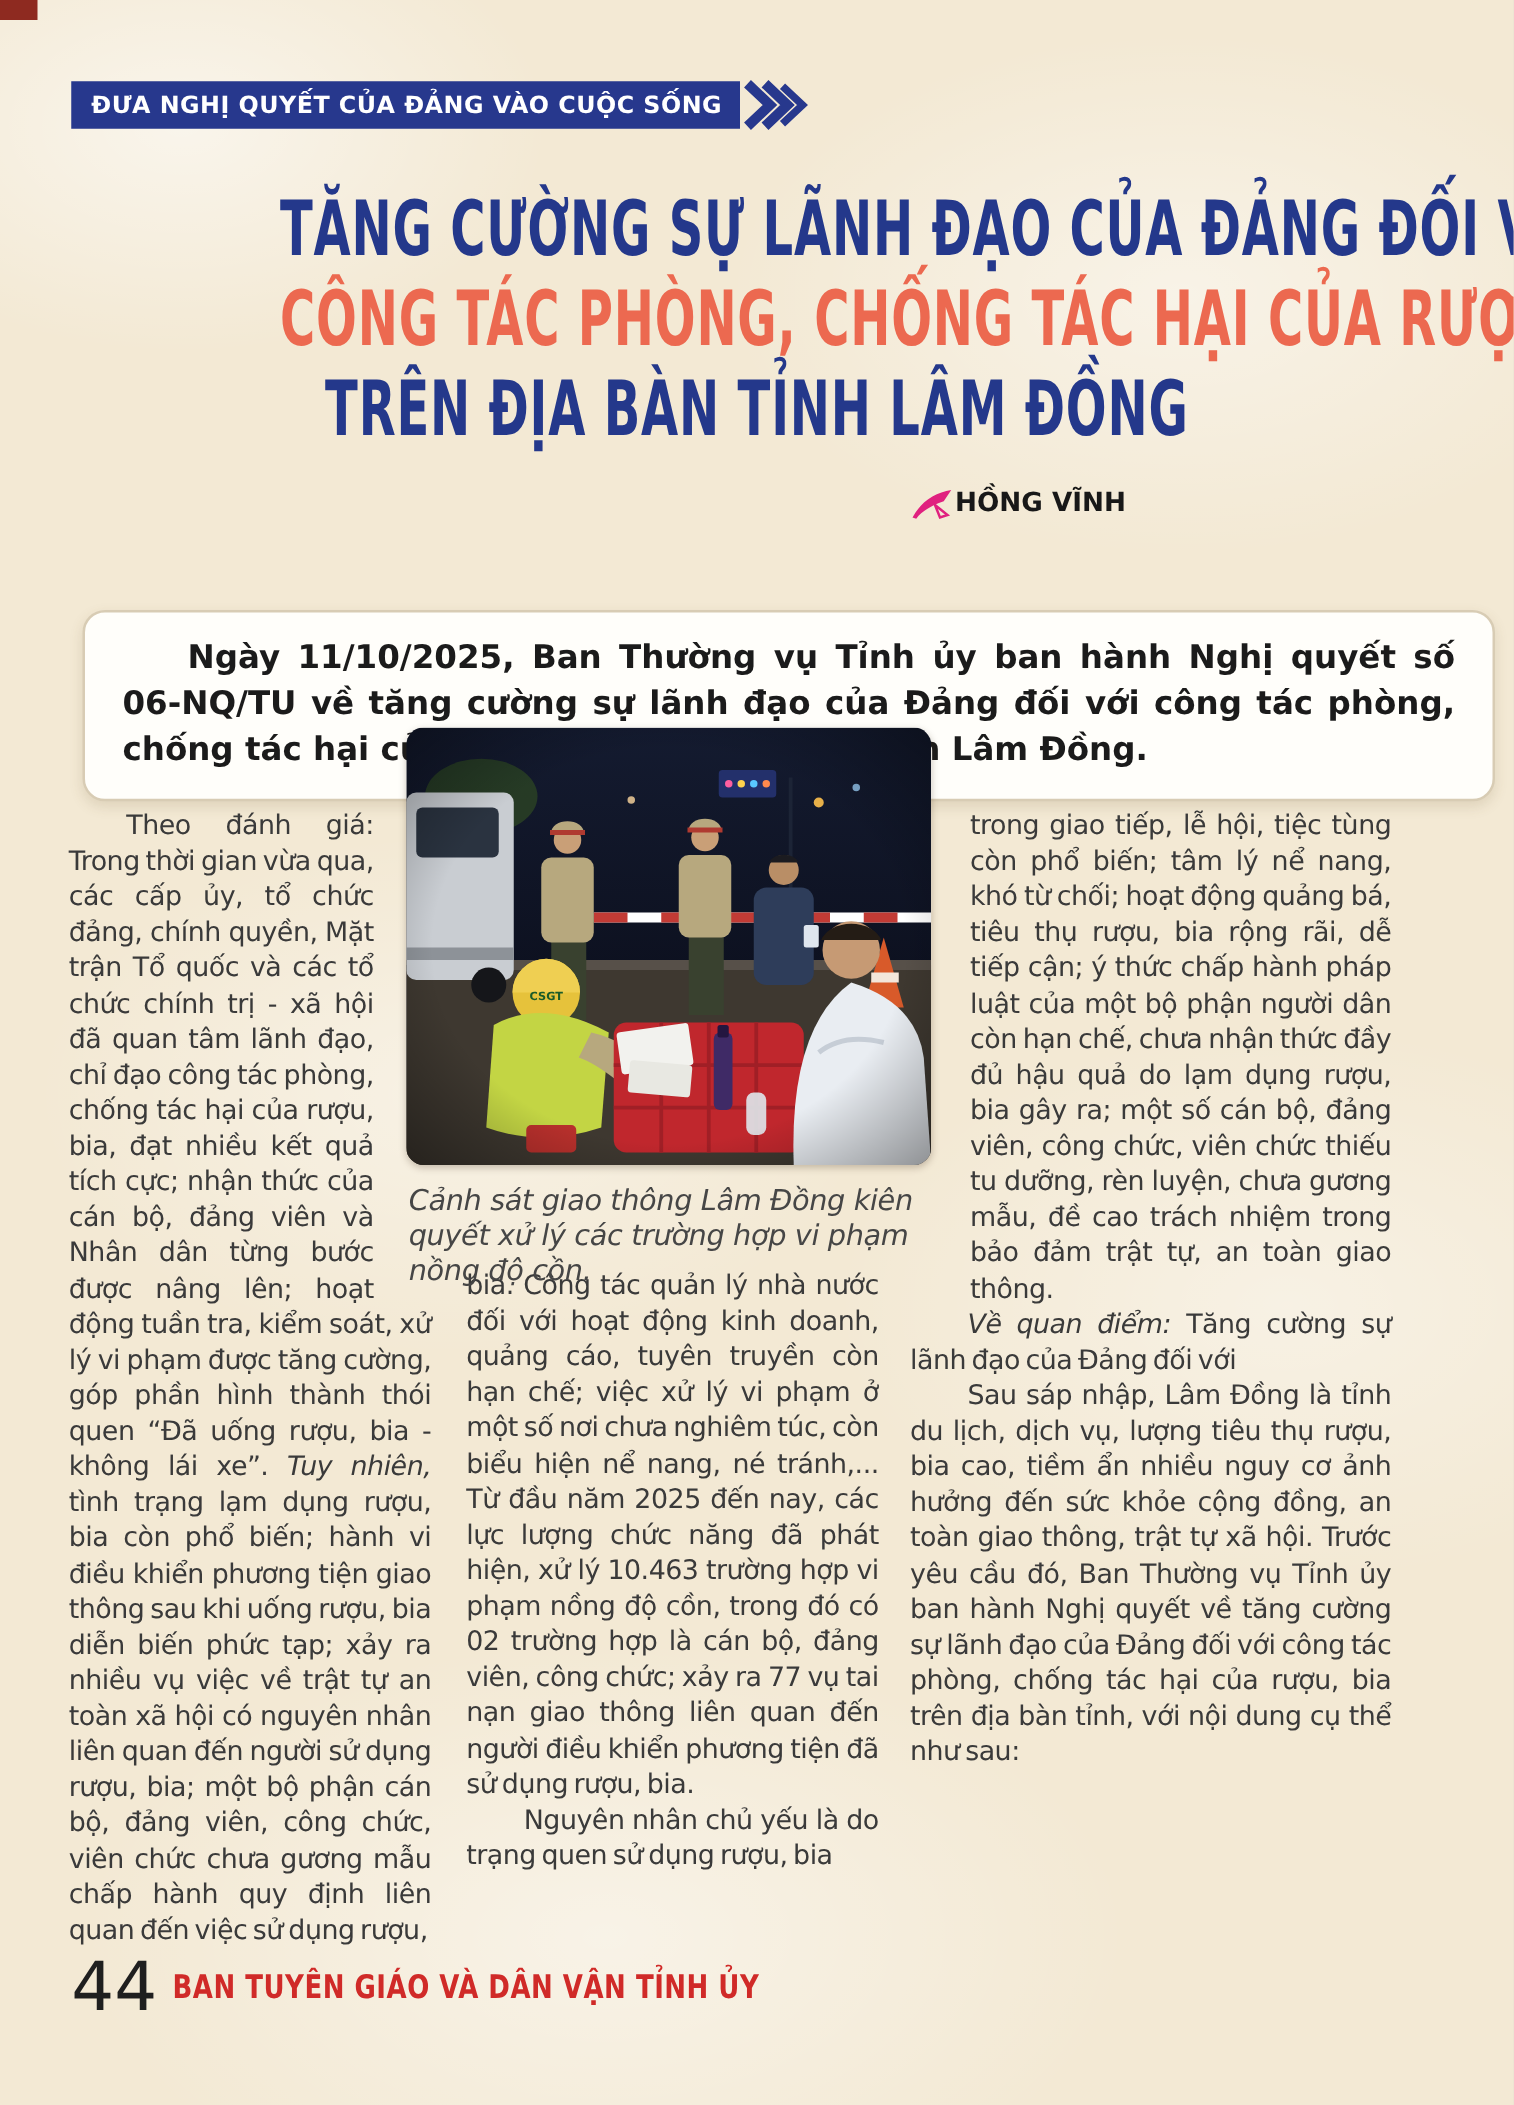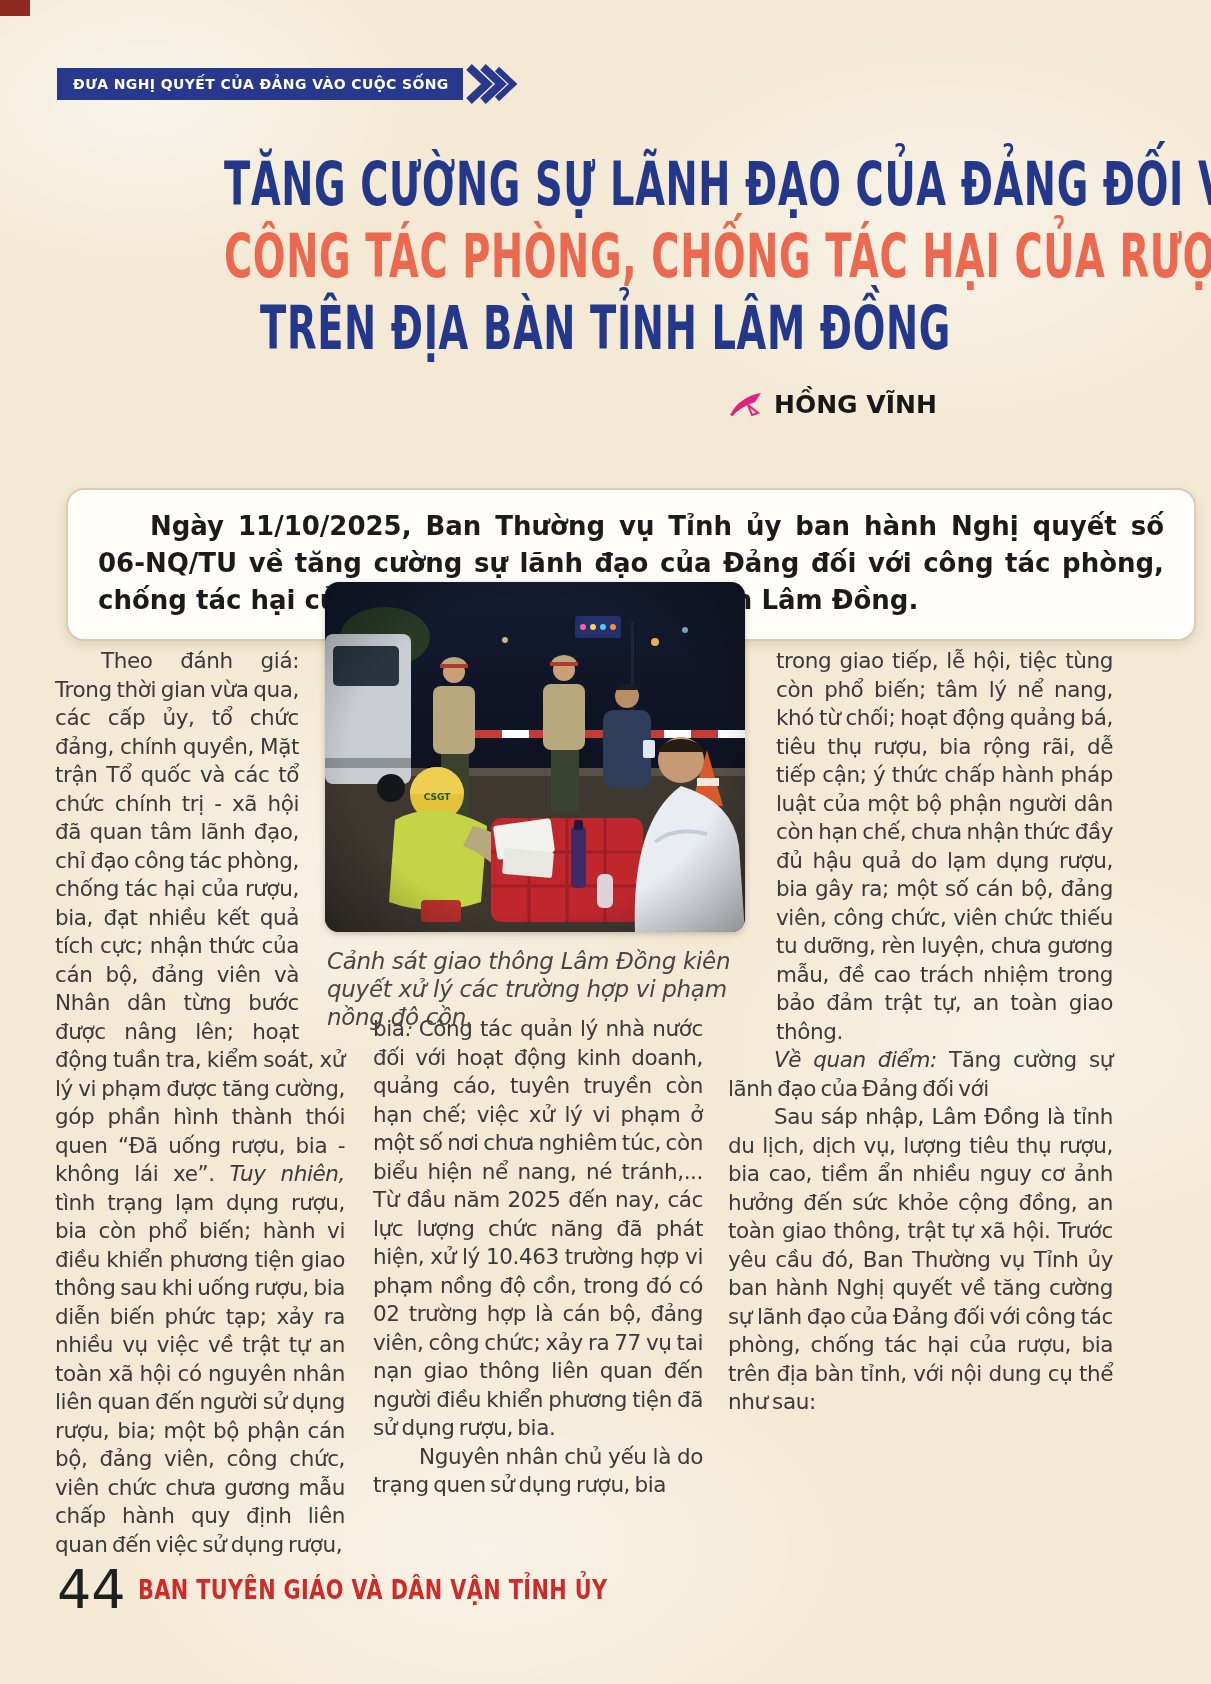--- a/index.html
+++ b/index.html
@@ -10,31 +10,31 @@
       radial-gradient(ellipse 420px 260px at 12% 6%,  rgba(255,255,255,.55), rgba(255,255,255,0) 70%),
       radial-gradient(ellipse 520px 300px at 78% 14%, rgba(255,255,255,.45), rgba(255,255,255,0) 70%),
       radial-gradient(ellipse 480px 300px at 30% 52%, rgba(255,255,255,.40), rgba(255,255,255,0) 70%),
       radial-gradient(ellipse 520px 320px at 85% 62%, rgba(255,255,255,.38), rgba(255,255,255,0) 70%),
       radial-gradient(ellipse 600px 340px at 40% 92%, rgba(255,255,255,.45), rgba(255,255,255,0) 70%),
       #f3e9d4;
   }
   .corner-mark{position:absolute;left:0;top:0;width:30px;height:16px;background:#8e2a20;}
   
   .banner{position:absolute;left:57px;top:64px;display:flex;align-items:center;}
-  .banner-bar{background:#27388d;color:#ffffff;font-weight:bold;font-size:14px;
+  .banner-bar{background:#27388d;color:#ffffff;font-weight:bold;font-size:19px;
     letter-spacing:.4px;padding:8px 14px 8px 16px;white-space:nowrap;}
   .banner-chevrons{margin-left:2px;display:block;}
   
   .title{position:absolute;top:148px;left:0;width:100%;text-align:center;font-weight:bold;}
   .title-line{display:block;white-space:nowrap;font-size:61px;line-height:72px;
     transform:scaleX(.63);transform-origin:50% 50%;letter-spacing:1px;}
   .t-blue{color:#24388b;} .t-orange{color:#ec6950;}
   
-  .byline{position:absolute;left:728px;top:390px;display:flex;align-items:flex-end;gap:10px;
-    font-weight:bold;font-size:25px;color:#181818;}
+  .byline{position:absolute;left:728px;top:390px;display:flex;align-items:flex-start;
+    font-weight:bold;font-size:21px;color:#181818;}
   
   .lead-box{position:absolute;left:66px;top:488px;width:1130px;box-sizing:border-box;
     background:#fffefa;border:2px solid #d8ccb4;border-radius:18px;
     box-shadow:0 4px 10px rgba(110,90,50,.15);padding:18px 30px 20px 30px;min-height:148px;}
   .lead-text{font-weight:bold;font-size:26px;line-height:37px;color:#1b1b1b;
     text-align:justify;text-indent:52px;margin:0;}
   
   .content{position:absolute;left:55px;top:615px;width:1070px;height:945px;}
   .cols{display:flex;}
   .col{box-sizing:border-box;padding-top:32px;text-align:justify;

